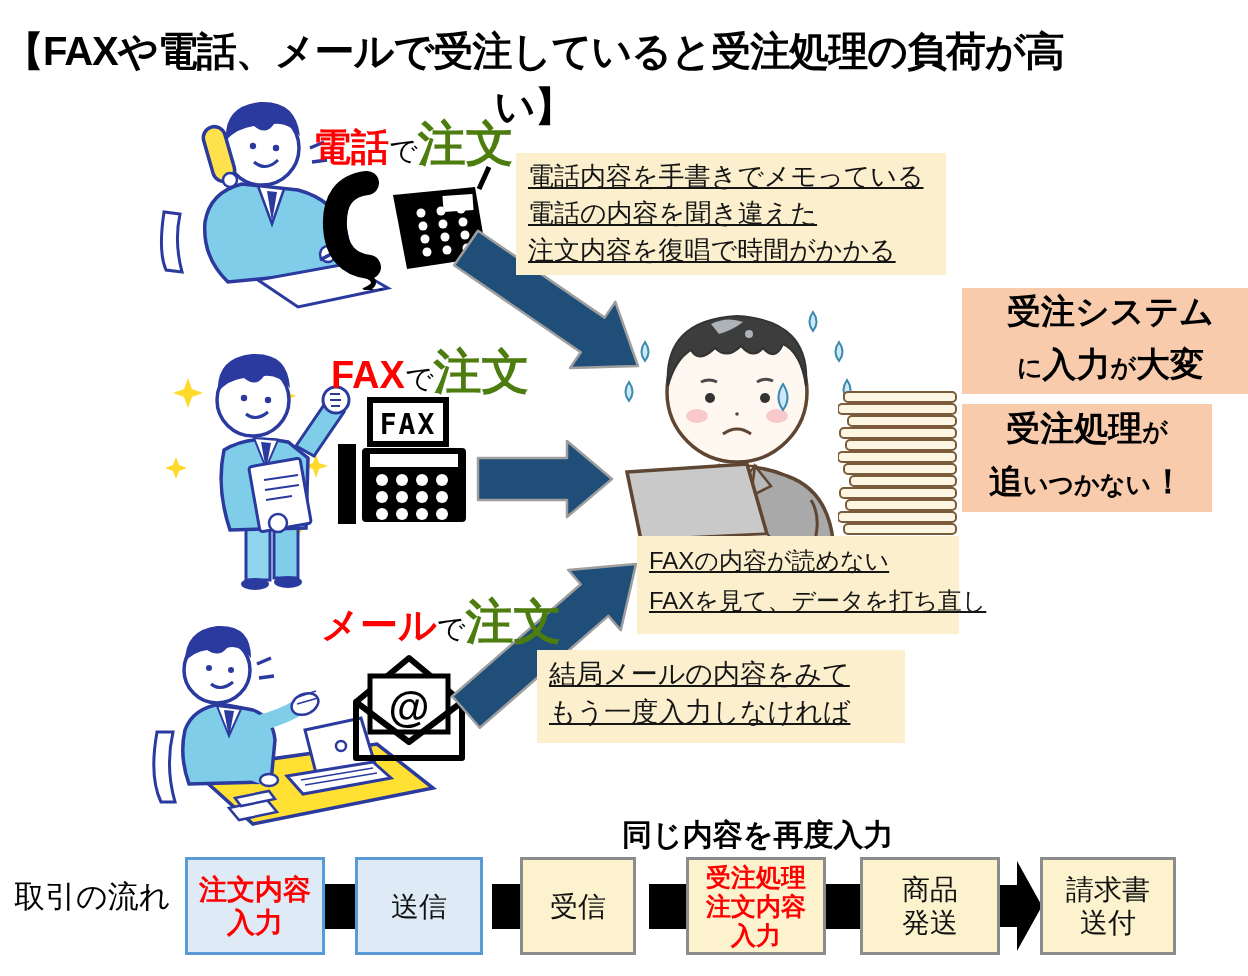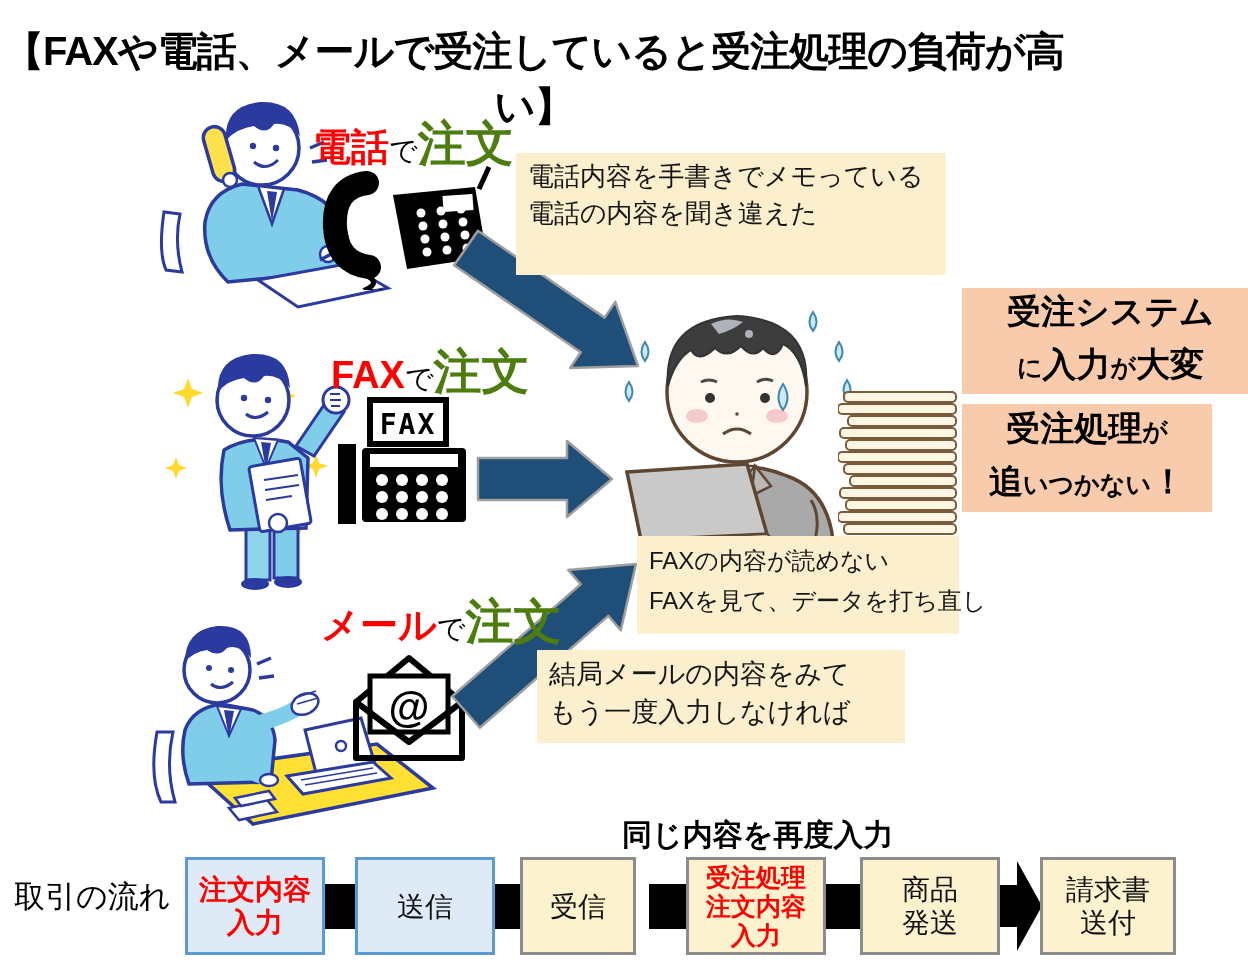--- a/index.html
+++ b/index.html
@@ -9,21 +9,21 @@
   }
   .abs{position:absolute;}
   
   #title{left:0;top:24px;width:1068px;text-align:center;font-size:40px;font-weight:800;letter-spacing:-1px;color:#000;z-index:3;}
   
   .chlabel{z-index:3;white-space:nowrap;}
   .chlabel .hl{color:#ff0000;font-weight:800;font-size:38px;margin-top:32px;}
   .chlabel .p{color:#000;font-weight:500;font-size:28px;}
   .chlabel .big{color:#4d7c0f;font-weight:600;font-size:48px;text-align:center;}
   
-  .note{background:#FBEFCD;z-index:3;padding:5px 12px;box-sizing:border-box;color:#151515;font-weight:500;}
+  .note{background:#FBEFCD;z-index:3;padding:5px 12px;box-sizing:border-box;color:#151515;font-weight:500;text-decoration:underline;}
   .note div{white-space:nowrap;}
   #note-phone{left:516px;top:153px;width:430px;height:122px;font-size:26px;line-height:37px;}
   #note-fax{left:637px;top:536px;width:322px;height:98px;font-size:24px;line-height:40px;}
   #note-mail{left:537px;top:650px;width:368px;height:93px;font-size:27px;line-height:38px;}
   
   .impact{background:#F8CBAD;z-index:3;display:flex;flex-direction:column;align-items:center;justify-content:center;color:#000;font-weight:600;}
   .impact .t{font-size:34px;}
   .impact .s{font-size:25px;}
   #impact-1{left:962px;top:288px;width:297px;height:106px;}
   #impact-2{left:962px;top:404px;width:250px;height:108px;}
@@ -34,21 +34,21 @@
   
   #flow-annotation{left:622px;top:815px;font-size:30px;font-weight:600;color:#000;z-index:3;white-space:nowrap;}
   #flow-label{left:14px;top:876px;font-size:31px;font-weight:500;color:#000;z-index:3;white-space:nowrap;}
   .step{position:absolute;top:857px;height:98px;box-sizing:border-box;display:flex;flex-direction:column;
         align-items:center;justify-content:center;z-index:3;font-size:28px;line-height:33px;font-weight:500;text-align:center;}
   .step.blue{background:#DEEBF7;border:3px solid #5B9BD5;}
   .step.cream{background:#FDF2CE;border:3px solid #8C8C8C;}
   .step .red{color:#ff0000;font-weight:800;}
   .step.tight{font-size:25px;line-height:29px;}
   #step-1{left:185px;width:140px;}
-  #step-2{left:355px;width:140px;align-items:center;}
+  #step-2{left:355px;width:128px;align-items:center;}
   #step-3{left:520px;width:116px;}
   #step-4{left:686px;width:140px;}
   #step-5{left:860px;width:140px;}
   #step-6{left:1040px;width:136px;}
   .conn{position:absolute;top:884px;height:45px;background:#000;z-index:2;}
   #conn-1{left:322px;width:36px;}
   #conn-2{left:492px;width:31px;}
   #conn-3{left:649px;width:40px;}
   #conn-4{left:823px;width:40px;}
   #flow-arrow{left:997px;top:859px;width:46px;height:94px;z-index:2;}
@@ -233,20 +233,21 @@
   <div class="abs chlabel" style="left:331px;top:340px">
     <span class="hl">FAX</span><span class="p">で</span><span class="big">注文</span>
   </div>
   <div class="abs chlabel" style="left:321px;top:590px">
     <span class="hl">メール</span><span class="p">で</span><span class="big">注文</span>
   </div>
 
   <div id="note-phone" class="abs note">
     <div>電話内容を手書きでメモっている</div>
     <div>電話の内容を聞き違えた</div>
+    <div>注文内容を復唱で時間がかかる</div>
   </div>
   <div id="note-mail" class="abs note">
     <div>結局メールの内容をみて</div>
     <div>もう一度入力しなければ</div>
   </div>
   <div id="note-fax" class="abs note">
     <div>FAXの内容が読めない</div>
     <div>FAXを見て、データを打ち直し</div>
   </div>
 

